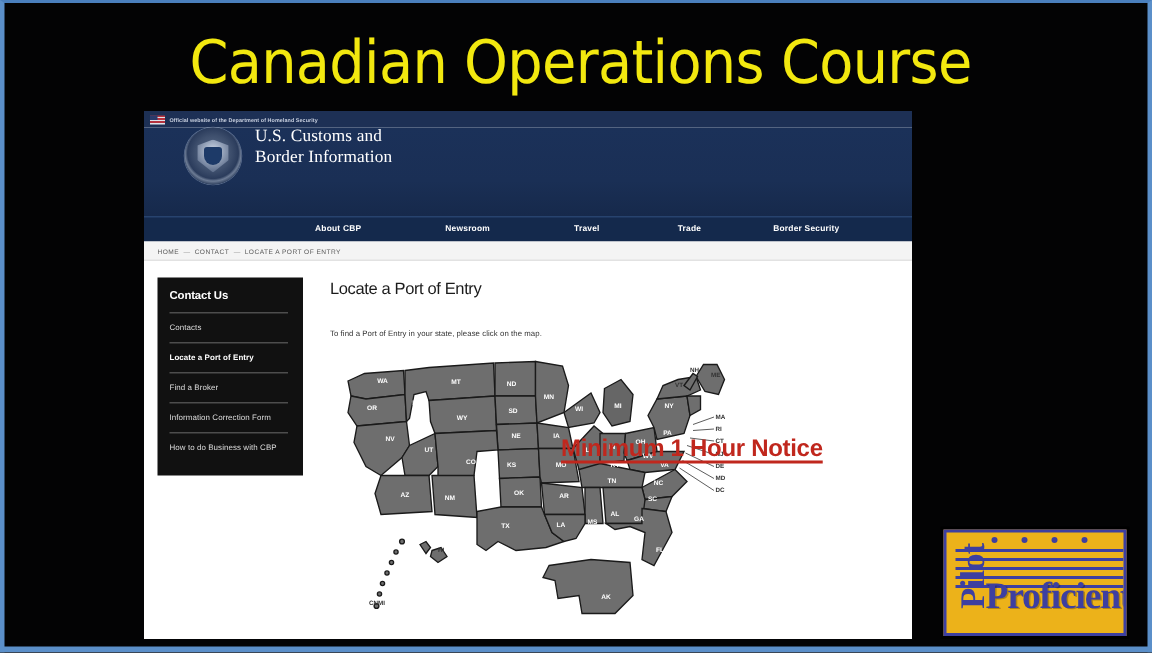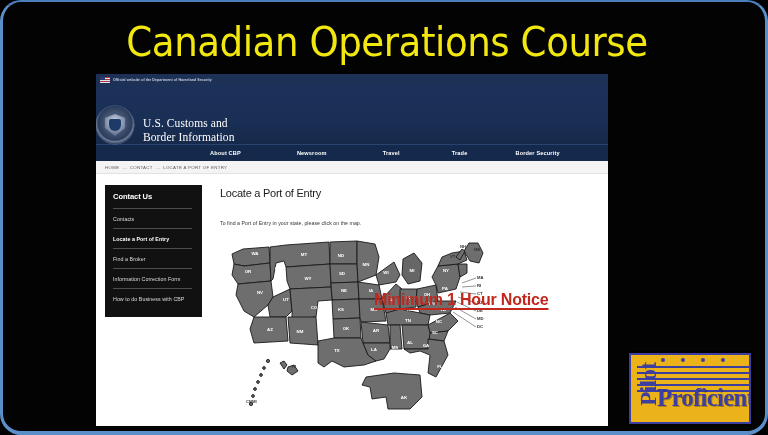--- a/index.html
+++ b/index.html
@@ -10,21 +10,20 @@
     overflow: hidden;
   }
   #slide {
     position: relative;
     width: 768px; height: 435px;
     background: #030304;
     border-left: 3px solid #5b8fc9;
     border-right: 3px solid #5b8fc9;
     border-top: 2px solid #4a7fbd;
     border-bottom: 4px solid #5b8fc9;
-    border-radius: 21px;
   }
 
   
   #title {
     position: absolute;
     left: 0; top: 16px; width: 768px;
     text-align: center;
     color: #f2e80f;
     font-family: "DejaVu Sans", sans-serif;
     font-size: 40px;
@@ -71,21 +70,22 @@
     font-size: 3.6px;
     font-weight: bold;
     letter-spacing: 0.05px;
     white-space: nowrap;
   }
 
   
   .masthead {
     height: 59px;
     background: linear-gradient(to bottom, #1b3159 0%, #1a2f55 60%, #16294b 100%);
-    display: flex; align-items: flex-end;
+    display: flex; align-items: flex-start;
+    padding-left: 27px;
     gap: 9px;
   }
   .seal {
     width: 38px; height: 38px;
     border-radius: 50%;
     background: radial-gradient(circle at 50% 45%, #5d6f8c 0%, #3e4f6d 42%, #2b3c5c 60%, #6d7c95 66%, #30415f 74%, #8a96ab 86%, #4a5b79 100%);
     position: relative;
     flex: none;
     box-shadow: 0 0 0 0.5px rgba(180,195,220,.45);
   }

